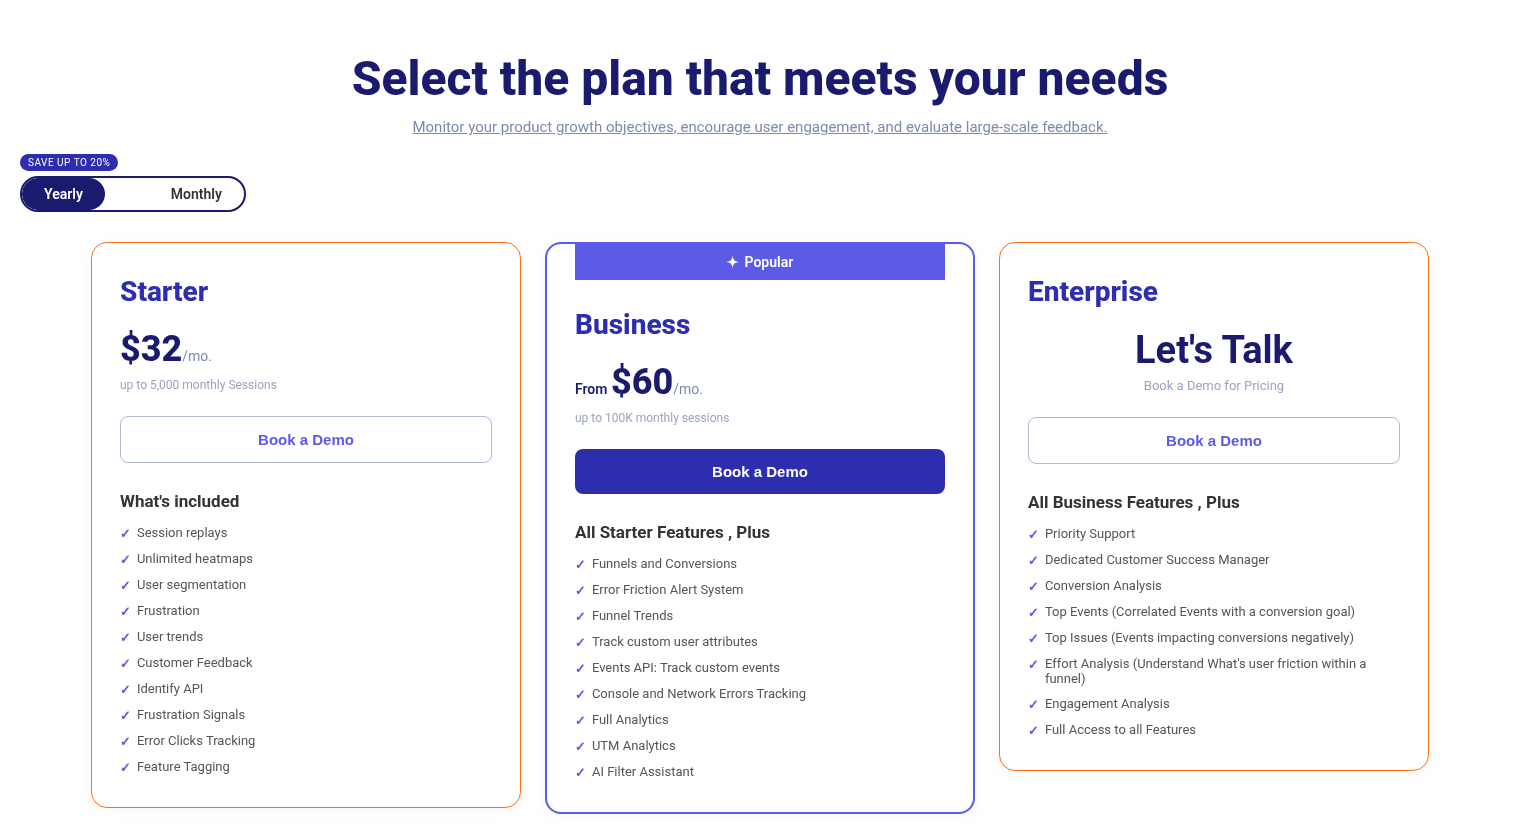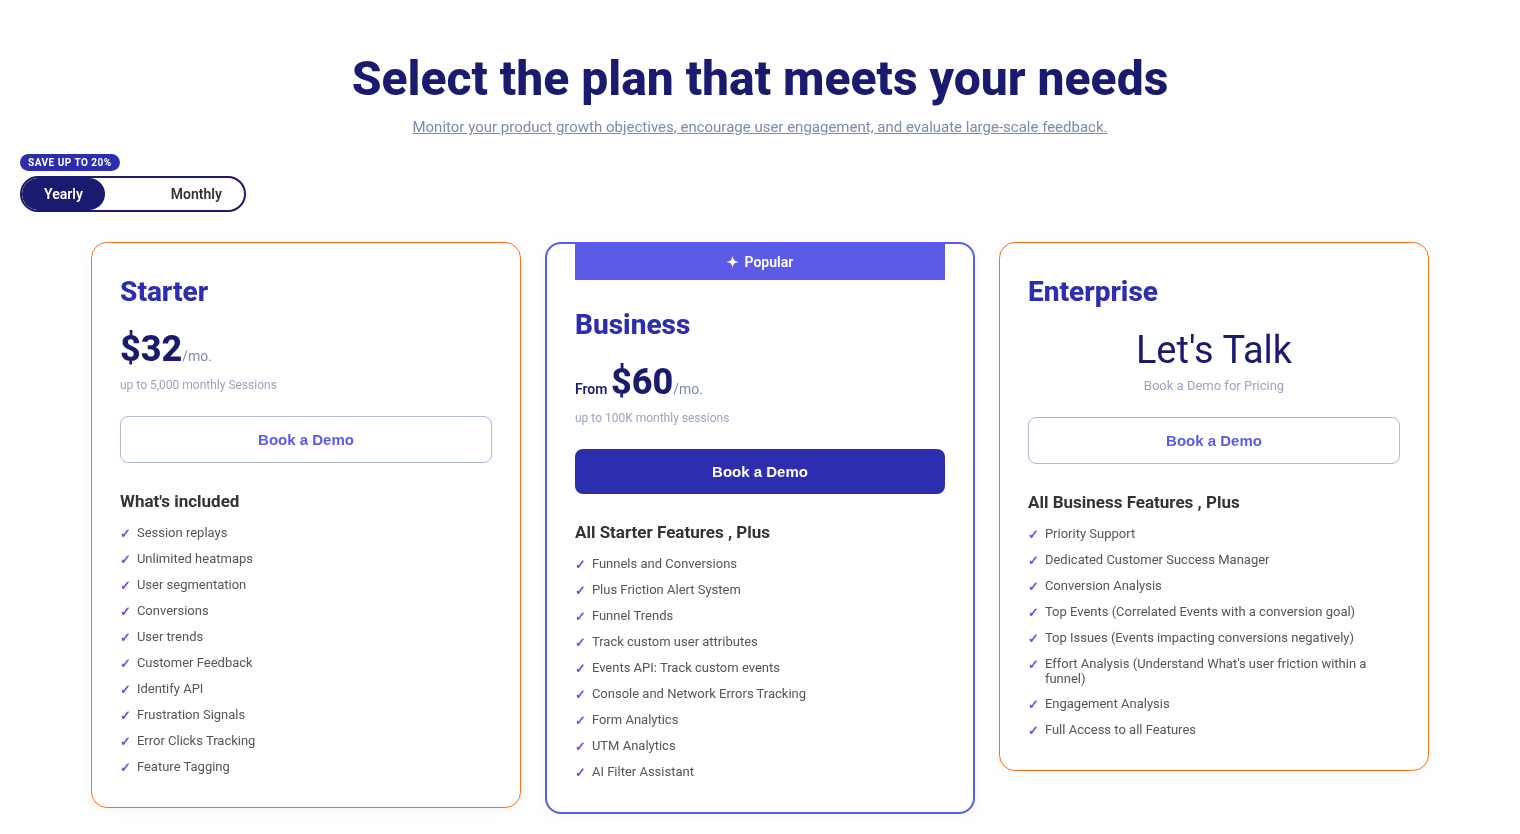--- a/index.html
+++ b/index.html
@@ -32,21 +32,21 @@
       align-items: center;
       gap: 0;
       margin-bottom: 30px;
       position: relative;
       width: fit-content;
     }
     .save-badge {
       background: #2d2db0;
       color: #fff;
       font-size: 10px;
-      font-weight: 700;
+      font-weight: 400;
       padding: 3px 8px;
       border-radius: 20px;
       position: absolute;
       top: -22px;
       left: 0;
       letter-spacing: 0.5px;
     }
     .toggle-pill {
       display: flex;
       border: 2px solid #1a1a6e;
@@ -130,21 +130,21 @@
       color: #7a8ab0;
       font-weight: 400;
     }
     .price-sessions {
       font-size: 12px;
       color: #9aa3c0;
       margin-bottom: 24px;
     }
     .enterprise-price-label {
       font-size: 38px;
-      font-weight: 400;
+      font-weight: 700;
       color: #1a1a6e;
       text-align: center;
       margin: 10px 0 6px;
     }
     .enterprise-price-sub {
       font-size: 13px;
       color: #9aa3c0;
       text-align: center;
       margin-bottom: 24px;
     }
@@ -222,21 +222,21 @@
         <li>
       <span class="check">✓</span>
       <span class="feat-text">Unlimited heatmaps</span>
     </li>
         <li>
       <span class="check">✓</span>
       <span class="feat-text">User segmentation</span>
     </li>
         <li>
       <span class="check">✓</span>
-      <span class="feat-text">Conversions</span>
+      <span class="feat-text">Frustration</span>
     </li>
         <li>
       <span class="check">✓</span>
       <span class="feat-text">User trends</span>
     </li>
         <li>
       <span class="check">✓</span>
       <span class="feat-text">Customer Feedback</span>
     </li>
         <li>
@@ -259,41 +259,41 @@
     <div class="plan-card popular"><div class="popular-banner">
       <span>✦</span>
       <span>Popular</span>
     </div><div class="plan-name">Business</div><div class="plan-price"><span class="price-from">From </span><span class="price-amount">$60</span><span class="price-period">/mo.</span></div><div class="price-sessions">up to 100K monthly sessions</div><button class="book-demo-btn filled">Book a Demo</button><div class="features-heading">All Starter Features , Plus</div><ul class="features-list">
         <li>
       <span class="check">✓</span>
       <span class="feat-text">Funnels and Conversions</span>
     </li>
         <li>
       <span class="check">✓</span>
-      <span class="feat-text">Plus Friction Alert System</span>
+      <span class="feat-text">Error Friction Alert System</span>
     </li>
         <li>
       <span class="check">✓</span>
       <span class="feat-text">Funnel Trends</span>
     </li>
         <li>
       <span class="check">✓</span>
       <span class="feat-text">Track custom user attributes</span>
     </li>
         <li>
       <span class="check">✓</span>
       <span class="feat-text">Events API: Track custom events</span>
     </li>
         <li>
       <span class="check">✓</span>
       <span class="feat-text">Console and Network Errors Tracking</span>
     </li>
         <li>
       <span class="check">✓</span>
-      <span class="feat-text">Form Analytics</span>
+      <span class="feat-text">Full Analytics</span>
     </li>
         <li>
       <span class="check">✓</span>
       <span class="feat-text">UTM Analytics</span>
     </li>
         <li>
       <span class="check">✓</span>
       <span class="feat-text">AI Filter Assistant</span>
     </li>
       </ul></div>

